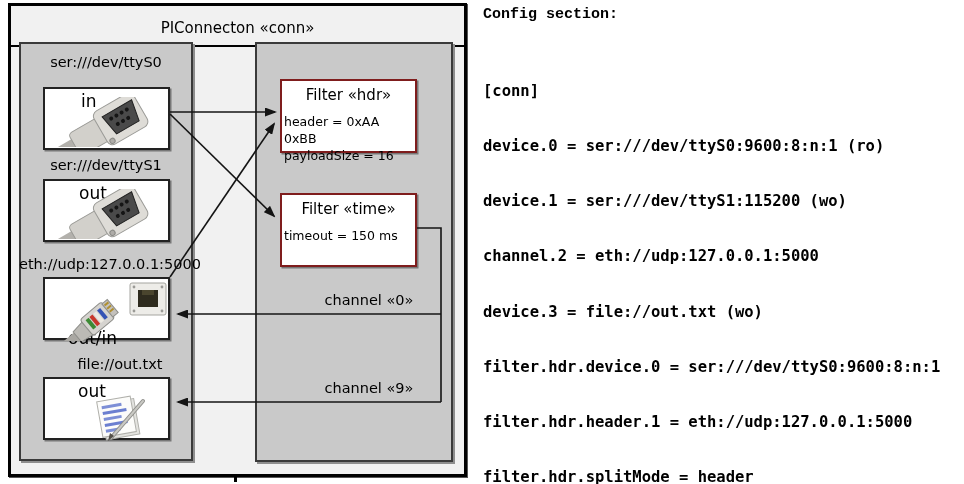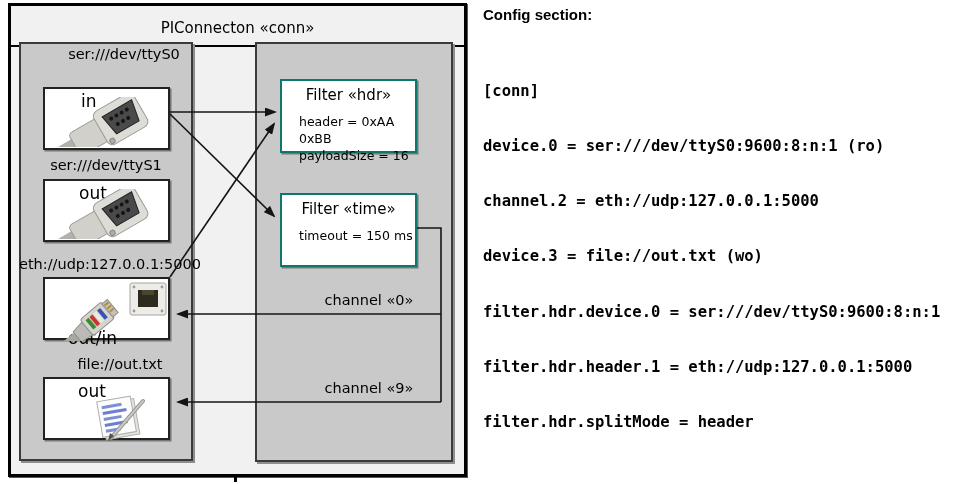--- a/index.html
+++ b/index.html
@@ -18,50 +18,50 @@
   .grp-filters{left:255px;top:42px;width:198px;height:420px;}
   .grp-title{position:absolute;left:0;right:0;top:45px;text-align:center;font-size:15px;}
   
   .dev-label{position:absolute;left:19px;width:174px;text-align:center;font-size:14.5px;line-height:16px;}
   .dev-box{position:absolute;left:43px;width:127px;height:63px;box-sizing:border-box;
            background:#fff;border:2px solid #222;box-shadow:1.5px 1.5px 0 #777;}
   .port{position:absolute;font-size:17px;line-height:18px;}
   .dev-icon{position:absolute;}
   
   .filter-box{position:absolute;left:280px;width:137px;height:74px;box-sizing:border-box;
-           background:#fff;border:2px solid #0f766e;box-shadow:1.5px 1.5px 0 #777;}
+           background:#fff;border:2px solid #7f1d1d;box-shadow:1.5px 1.5px 0 #777;}
   .f-title{position:absolute;left:0;right:0;top:5px;text-align:center;font-size:15px;}
-  .f-props{position:absolute;left:17px;top:32px;font-size:12.5px;line-height:17px;}
+  .f-props{position:absolute;left:2px;top:32px;font-size:12.5px;line-height:17px;}
   
   .chan-label{position:absolute;width:100px;text-align:center;font-size:14.5px;}
   
   .overlay{position:absolute;left:0;top:0;width:964px;height:484px;pointer-events:none;}
   
   .config{position:absolute;left:483px;top:6px;width:478px;}
-  .config-heading{font-family:Liberation Sans, sans-serif;font-weight:bold;font-size:15px;}
+  .config-heading{font-family:Liberation Mono, monospace;font-weight:bold;font-size:15px;}
   .config-lines{position:absolute;left:0;top:39px;font-family:"DejaVu Sans Mono",monospace;
            font-weight:bold;font-size:15.5px;line-height:18.4px;white-space:pre;}
 </style>
 </head>
 <body>
 
 <div class="stage">
 
   <div class="diagram">
     <div class="diagram-title">PIConnecton «conn»</div>
   </div>
   <div class="bottom-tick"></div>
 
   <div class="group grp-devices"></div>
 
   <div class="group grp-filters">
     <div class="grp-title">filters</div>
   </div>
 
-  <div class="dev-label" style="top:46px;padding-left:18px;">ser:///dev/ttyS0</div>
+  <div class="dev-label" style="top:54px;">ser:///dev/ttyS0</div>
   <div class="dev-box" style="top:87px;">
     <span class="port" style="left:36px;top:3px;">in</span>
     <svg class="dev-icon" style="left:12px;top:8px;" width="102" height="50" viewBox="0 0 102 50">
       <g transform="rotate(-30 51 28)">
         <rect x="-4" y="22" width="22" height="13" fill="#b3b1ac"></rect>
         <rect x="12" y="16" width="34" height="26" rx="4" fill="#d2d0cb" stroke="#9a9a96"></rect>
         <rect x="42" y="10" width="46" height="38" rx="6" fill="#dedcd7" stroke="#9a9a96"></rect>
         <polygon points="50,18 84,18 80,40 54,40" fill="#4a4a4a" stroke="#222" stroke-width="1"></polygon>
         <circle cx="57" cy="24" r="2" fill="#151515"></circle>
           <circle cx="63" cy="24" r="2" fill="#151515"></circle>
@@ -176,20 +176,21 @@
     <path d="M417,228 H441 V402" stroke="#141414" stroke-width="1.6" fill="none"></path>
     <path d="M441,314 H178" stroke="#141414" stroke-width="1.6" fill="none" marker-end="url(#arr)"></path>
     <path d="M441,402 H178" stroke="#141414" stroke-width="1.6" fill="none" marker-end="url(#arr)"></path>
   </svg>
 
   <div class="config">
     <div class="config-heading">Config section:</div>
     <div class="config-lines">
       <div>[conn]</div>
       <div>device.0 = ser:///dev/ttyS0:9600:8:n:1 (ro)</div>
+      <div>device.1 = ser:///dev/ttyS1:115200 (wo)</div>
       <div>channel.2 = eth://udp:127.0.0.1:5000</div>
       <div>device.3 = file://out.txt (wo)</div>
       <div>filter.hdr.device.0 = ser:///dev/ttyS0:9600:8:n:1</div>
       <div>filter.hdr.header.1 = eth://udp:127.0.0.1:5000</div>
       <div>filter.hdr.splitMode = header</div>
       
       
       
       
       

